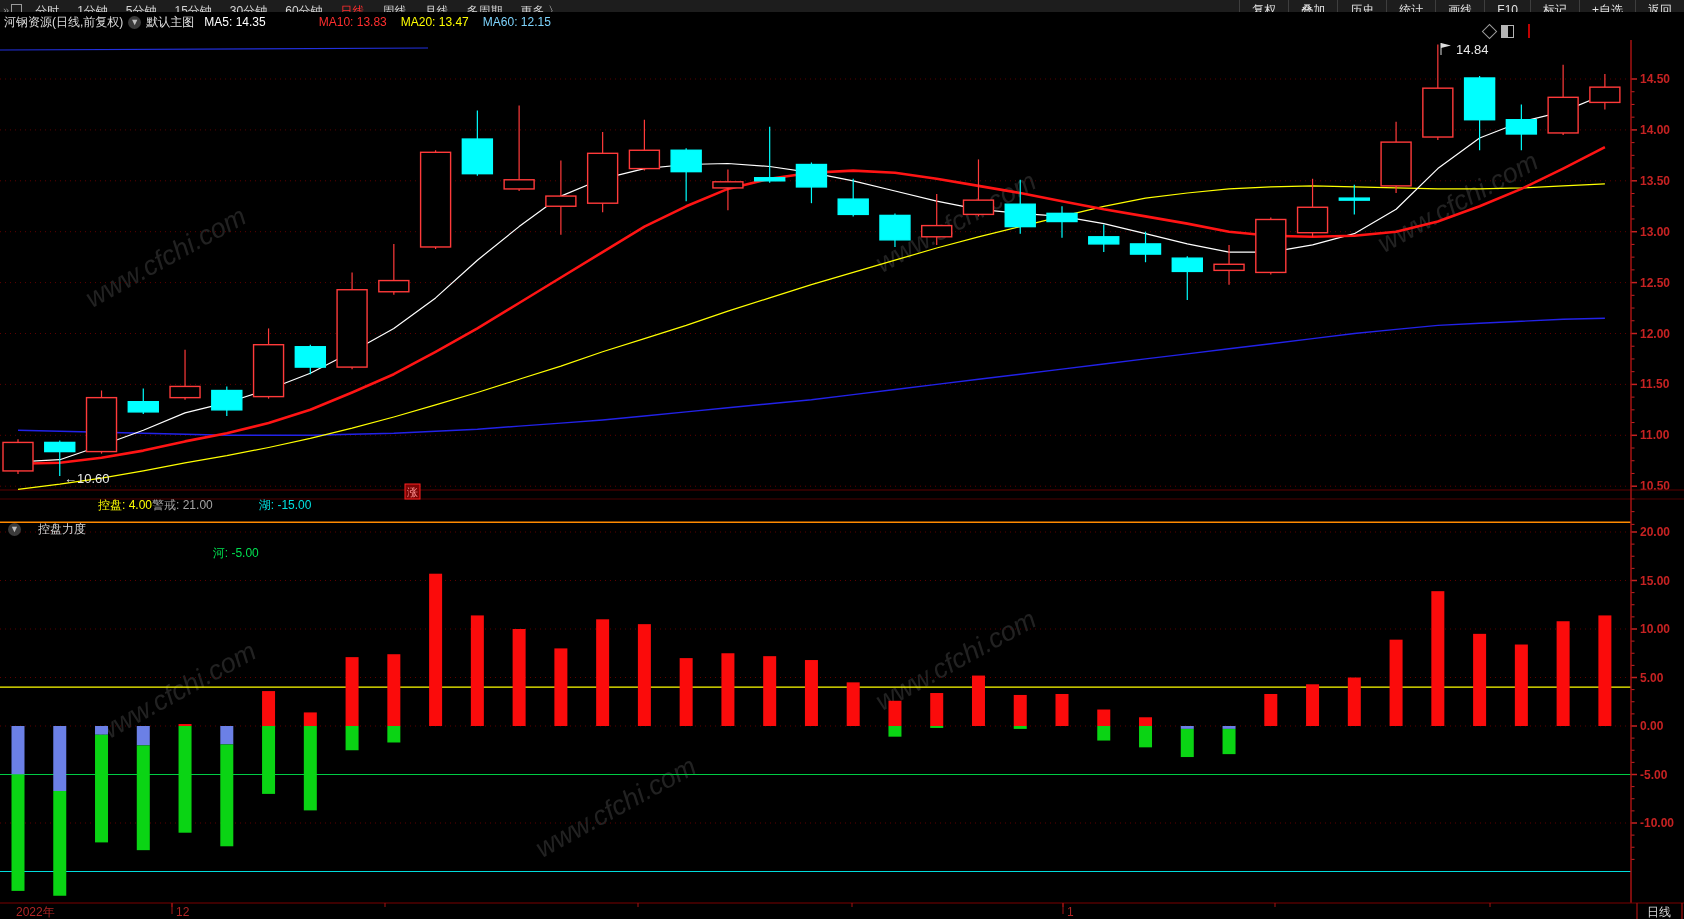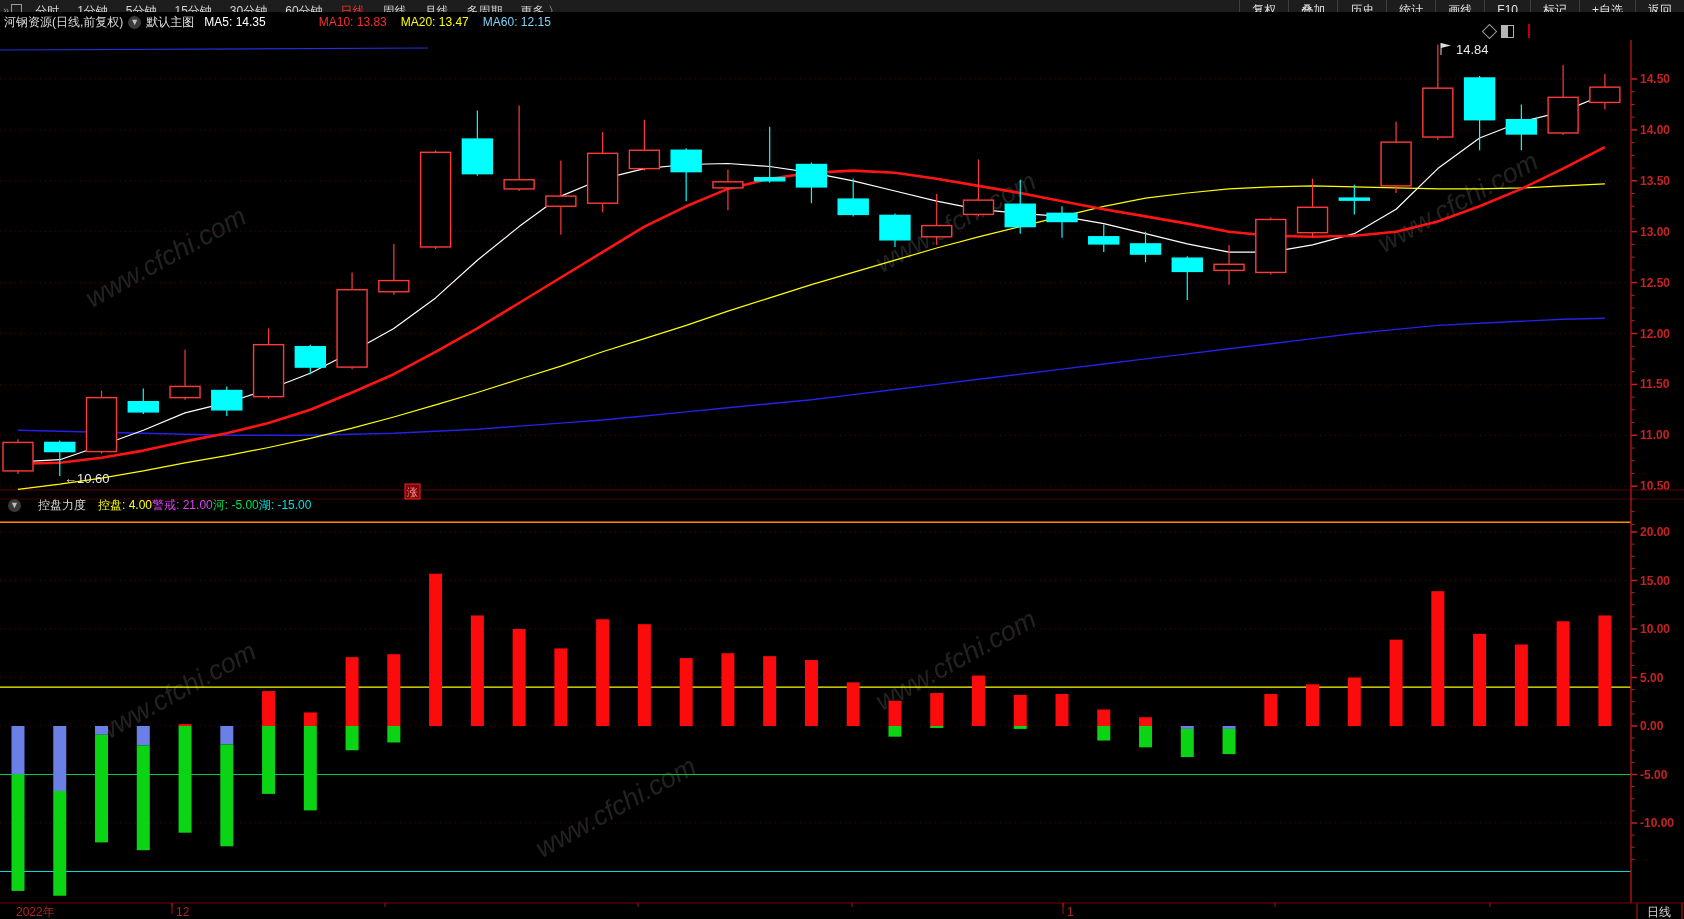--- a/index.html
+++ b/index.html
@@ -347,17 +347,17 @@
     <text x="1456" y="14" fill="#e8e8e8" font-size="13">14.84</text>
     <rect x="405" y="444" width="15" height="15" fill="#7c0404" stroke="#ff2020" stroke-width="1"></rect>
     <text x="412.5" y="456" fill="#ff9090" font-size="11" text-anchor="middle">涨</text>
   </svg>
 
 <div class="indhdr">
   <span class="chevcircle">▼</span>
   <span class="iname">控盘力度</span>
   <span id="indfields" style="display:flex;gap:0">
       <span style="color: rgb(255, 255, 0);">控盘: 4.00</span>
-      <span style="color: #d946ef;">警戒: 21.00</span>
-      <span style="color: rgb(0, 224, 80);">河: -5.00</span>
+      <span style="color: #a3a3a3;">警戒: 21.00</span>
+      <span style="color: rgb(0, 224, 80); margin-top: 48px;">河: -5.00</span>
       <span style="color: rgb(0, 224, 224); text-align: right;">湖: -15.00</span>
     </span>
 </div>
 
 </body></html>

